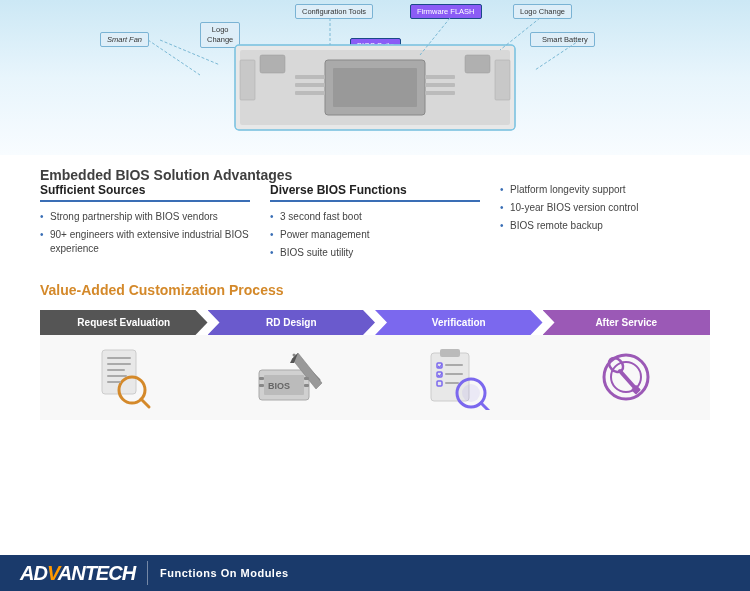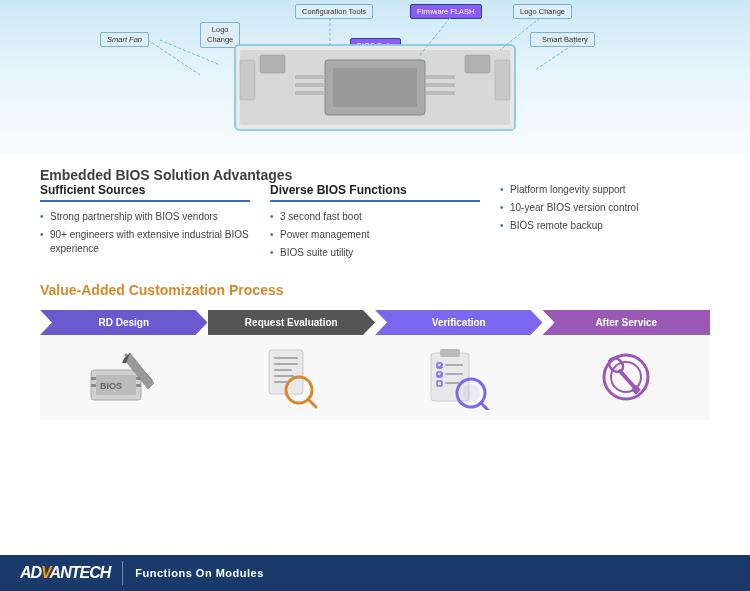--- a/index.html
+++ b/index.html
@@ -133,21 +133,21 @@
       padding: 0 20px;
     }
 
     .footer-logo {
       display: flex;
       align-items: center;
       gap: 0;
     }
 
     .footer-logo-ad {
-      font-size: 16px;
+      font-size: 20px;
       font-weight: 900;
       color: #fff;
       font-style: italic;
       letter-spacing: -1px;
     }
 
     .footer-logo-ad span {
       color: #f90;
     }
 
@@ -296,58 +296,58 @@
       </ul>
     </div>
 
   </div>
 
   <div class="value-section-title">Value-Added Customization Process</div>
 
   <div class="process-steps">
 
     <div class="process-step">
-      <div class="step-header step-bg-2">
-        <span>RD Design</span>
-      </div>
-      <div class="step-icon-area">
-        <svg width="75" height="65" viewBox="0 0 75 65">
-
-          <rect x="5" y="25" width="50" height="30" rx="3" fill="#d0d0d0" stroke="#aaa" stroke-width="1"></rect>
-          <rect x="10" y="30" width="40" height="20" rx="1" fill="#bbb"></rect>
-          <text x="14" y="44" font-size="9" fill="#666" font-weight="bold">BIOS</text>
-
-          <line x1="40" y1="10" x2="65" y2="35" stroke="#888" stroke-width="3" stroke-linecap="round"></line>
-          <polygon points="38,14 44,8 68,38 62,44" fill="#999" stroke="#777" stroke-width="0.5"></polygon>
-          <polygon points="38,14 44,8 40,18 36,18" fill="#555"></polygon>
-
-          <rect x="5" y="32" width="5" height="3" rx="1" fill="#888"></rect>
-          <rect x="5" y="39" width="5" height="3" rx="1" fill="#888"></rect>
-          <rect x="50" y="32" width="5" height="3" rx="1" fill="#888"></rect>
-          <rect x="50" y="39" width="5" height="3" rx="1" fill="#888"></rect>
-        </svg>
-      </div>
-    </div>
-
-    <div class="process-step">
       <div class="step-header first step-bg-1">
         <span>Request Evaluation</span>
       </div>
       <div class="step-icon-area">
         <svg width="60" height="65" viewBox="0 0 60 65">
 
           <rect x="8" y="5" width="34" height="44" rx="3" fill="#e8e8e8" stroke="#ccc" stroke-width="1"></rect>
           <rect x="13" y="12" width="24" height="2" rx="1" fill="#aaa"></rect>
           <rect x="13" y="18" width="24" height="2" rx="1" fill="#aaa"></rect>
           <rect x="13" y="24" width="18" height="2" rx="1" fill="#aaa"></rect>
           <circle cx="38" cy="45" r="13" fill="none" stroke="#d4892a" stroke-width="3"></circle>
           <line x1="47" y1="54" x2="55" y2="62" stroke="#d4892a" stroke-width="3" stroke-linecap="round"></line>
 
           <rect x="13" y="30" width="20" height="2" rx="1" fill="#aaa"></rect>
           <rect x="13" y="36" width="14" height="2" rx="1" fill="#aaa"></rect>
+        </svg>
+      </div>
+    </div>
+
+    <div class="process-step">
+      <div class="step-header step-bg-2">
+        <span>RD Design</span>
+      </div>
+      <div class="step-icon-area">
+        <svg width="75" height="65" viewBox="0 0 75 65">
+
+          <rect x="5" y="25" width="50" height="30" rx="3" fill="#d0d0d0" stroke="#aaa" stroke-width="1"></rect>
+          <rect x="10" y="30" width="40" height="20" rx="1" fill="#bbb"></rect>
+          <text x="14" y="44" font-size="9" fill="#666" font-weight="bold">BIOS</text>
+
+          <line x1="40" y1="10" x2="65" y2="35" stroke="#888" stroke-width="3" stroke-linecap="round"></line>
+          <polygon points="38,14 44,8 68,38 62,44" fill="#999" stroke="#777" stroke-width="0.5"></polygon>
+          <polygon points="38,14 44,8 40,18 36,18" fill="#555"></polygon>
+
+          <rect x="5" y="32" width="5" height="3" rx="1" fill="#888"></rect>
+          <rect x="5" y="39" width="5" height="3" rx="1" fill="#888"></rect>
+          <rect x="50" y="32" width="5" height="3" rx="1" fill="#888"></rect>
+          <rect x="50" y="39" width="5" height="3" rx="1" fill="#888"></rect>
         </svg>
       </div>
     </div>
 
     <div class="process-step">
       <div class="step-header step-bg-3">
         <span>Verification</span>
       </div>
       <div class="step-icon-area">
         <svg width="65" height="65" viewBox="0 0 65 65">

